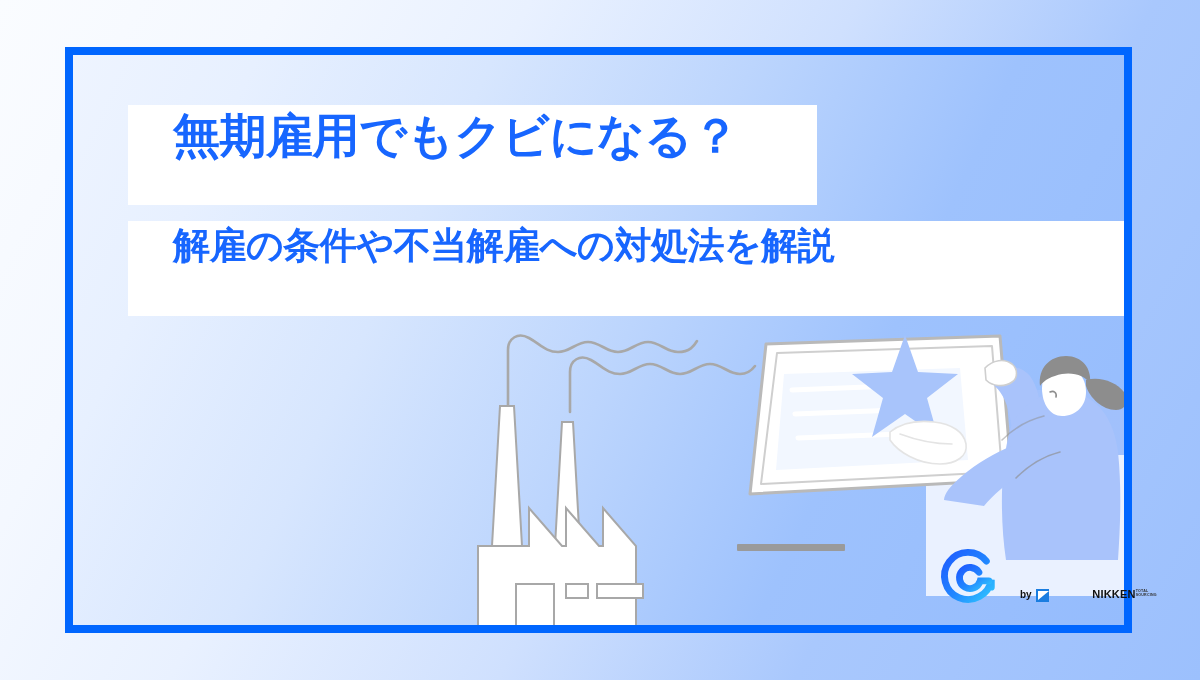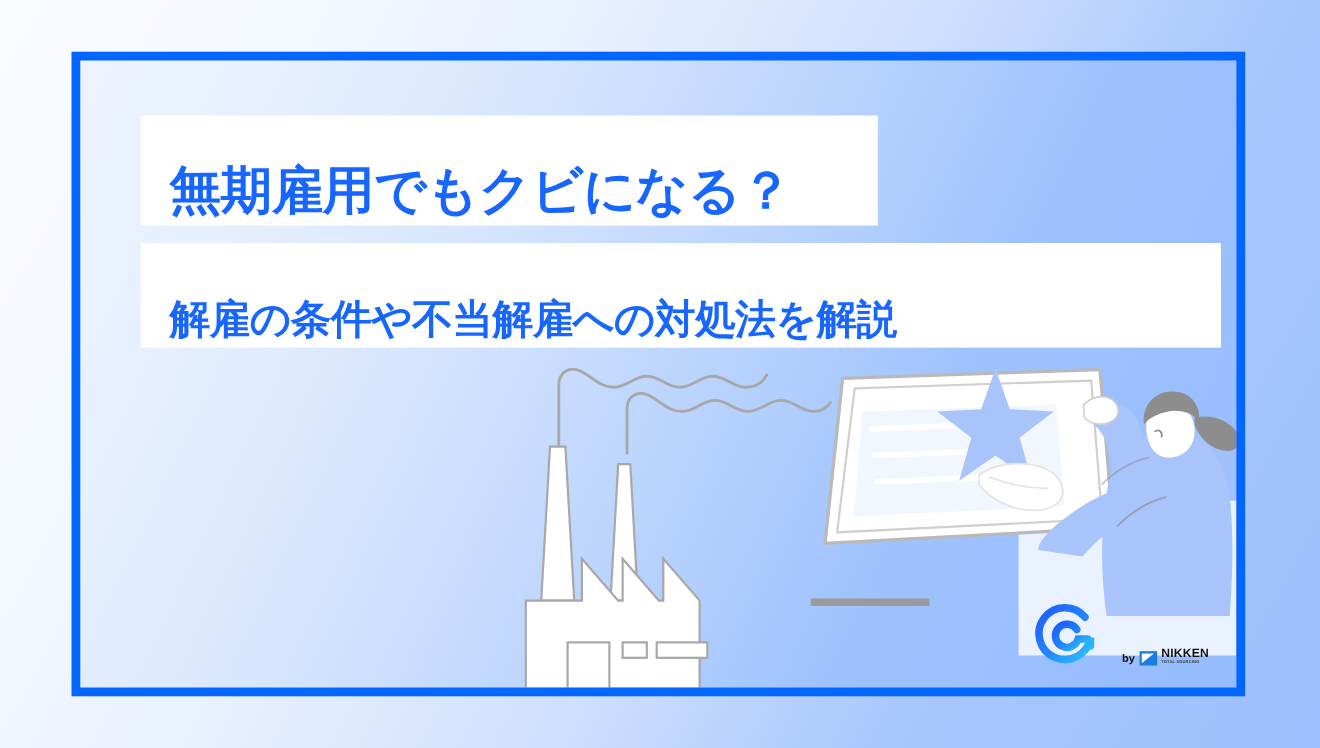--- a/index.html
+++ b/index.html
@@ -52,21 +52,22 @@
                 #9ec2fd 72%,
                 #95bcfd 100%);
     overflow: hidden;
   }
 
   
   .band {
     position: absolute;
     background: #ffffff;
     display: flex;
-    align-items: flex-end;
+    align-items: flex-start;
+    padding-left: 19px;
   }
   #band-1 {
     left: 128px;
     top: 105px;
     width: 670px;
     height: 100px;
   }
   #band-2 {
     left: 128px;
     top: 221px;
@@ -124,21 +125,21 @@
     font-family: "DejaVu Sans", "Liberation Sans", sans-serif;
     letter-spacing: 0px;
     line-height: 44px;
     white-space: nowrap;
   }
   #logo-by-row {
     position: absolute;
     left: 82px;
     top: 46px;
     display: flex;
-    align-items: flex-end;
+    align-items: flex-start;
     gap: 4px;
   }
   #logo-by {
     font-size: 10px;
     font-weight: bold;
     color: #111111;
     font-family: "Liberation Sans", sans-serif;
   }
   #nikken-tile {
     width: 16px;
@@ -152,22 +153,23 @@
     position: absolute;
     left: 2px;
     top: 2px;
     width: 0;
     height: 0;
     border-left: 11px solid #ffffff;
     border-bottom: 9px solid transparent;
   }
   #nikken-text {
     display: flex;
-    flex-direction: column;
+    flex-direction: row;
     line-height: 1;
+    margin-left: 39px;
   }
   #nikken-name {
     font-size: 11px;
     font-weight: bold;
     color: #111111;
     letter-spacing: 0.2px;
     font-family: "Liberation Sans", sans-serif;
   }
   #nikken-tag {
     font-size: 3.6px;

